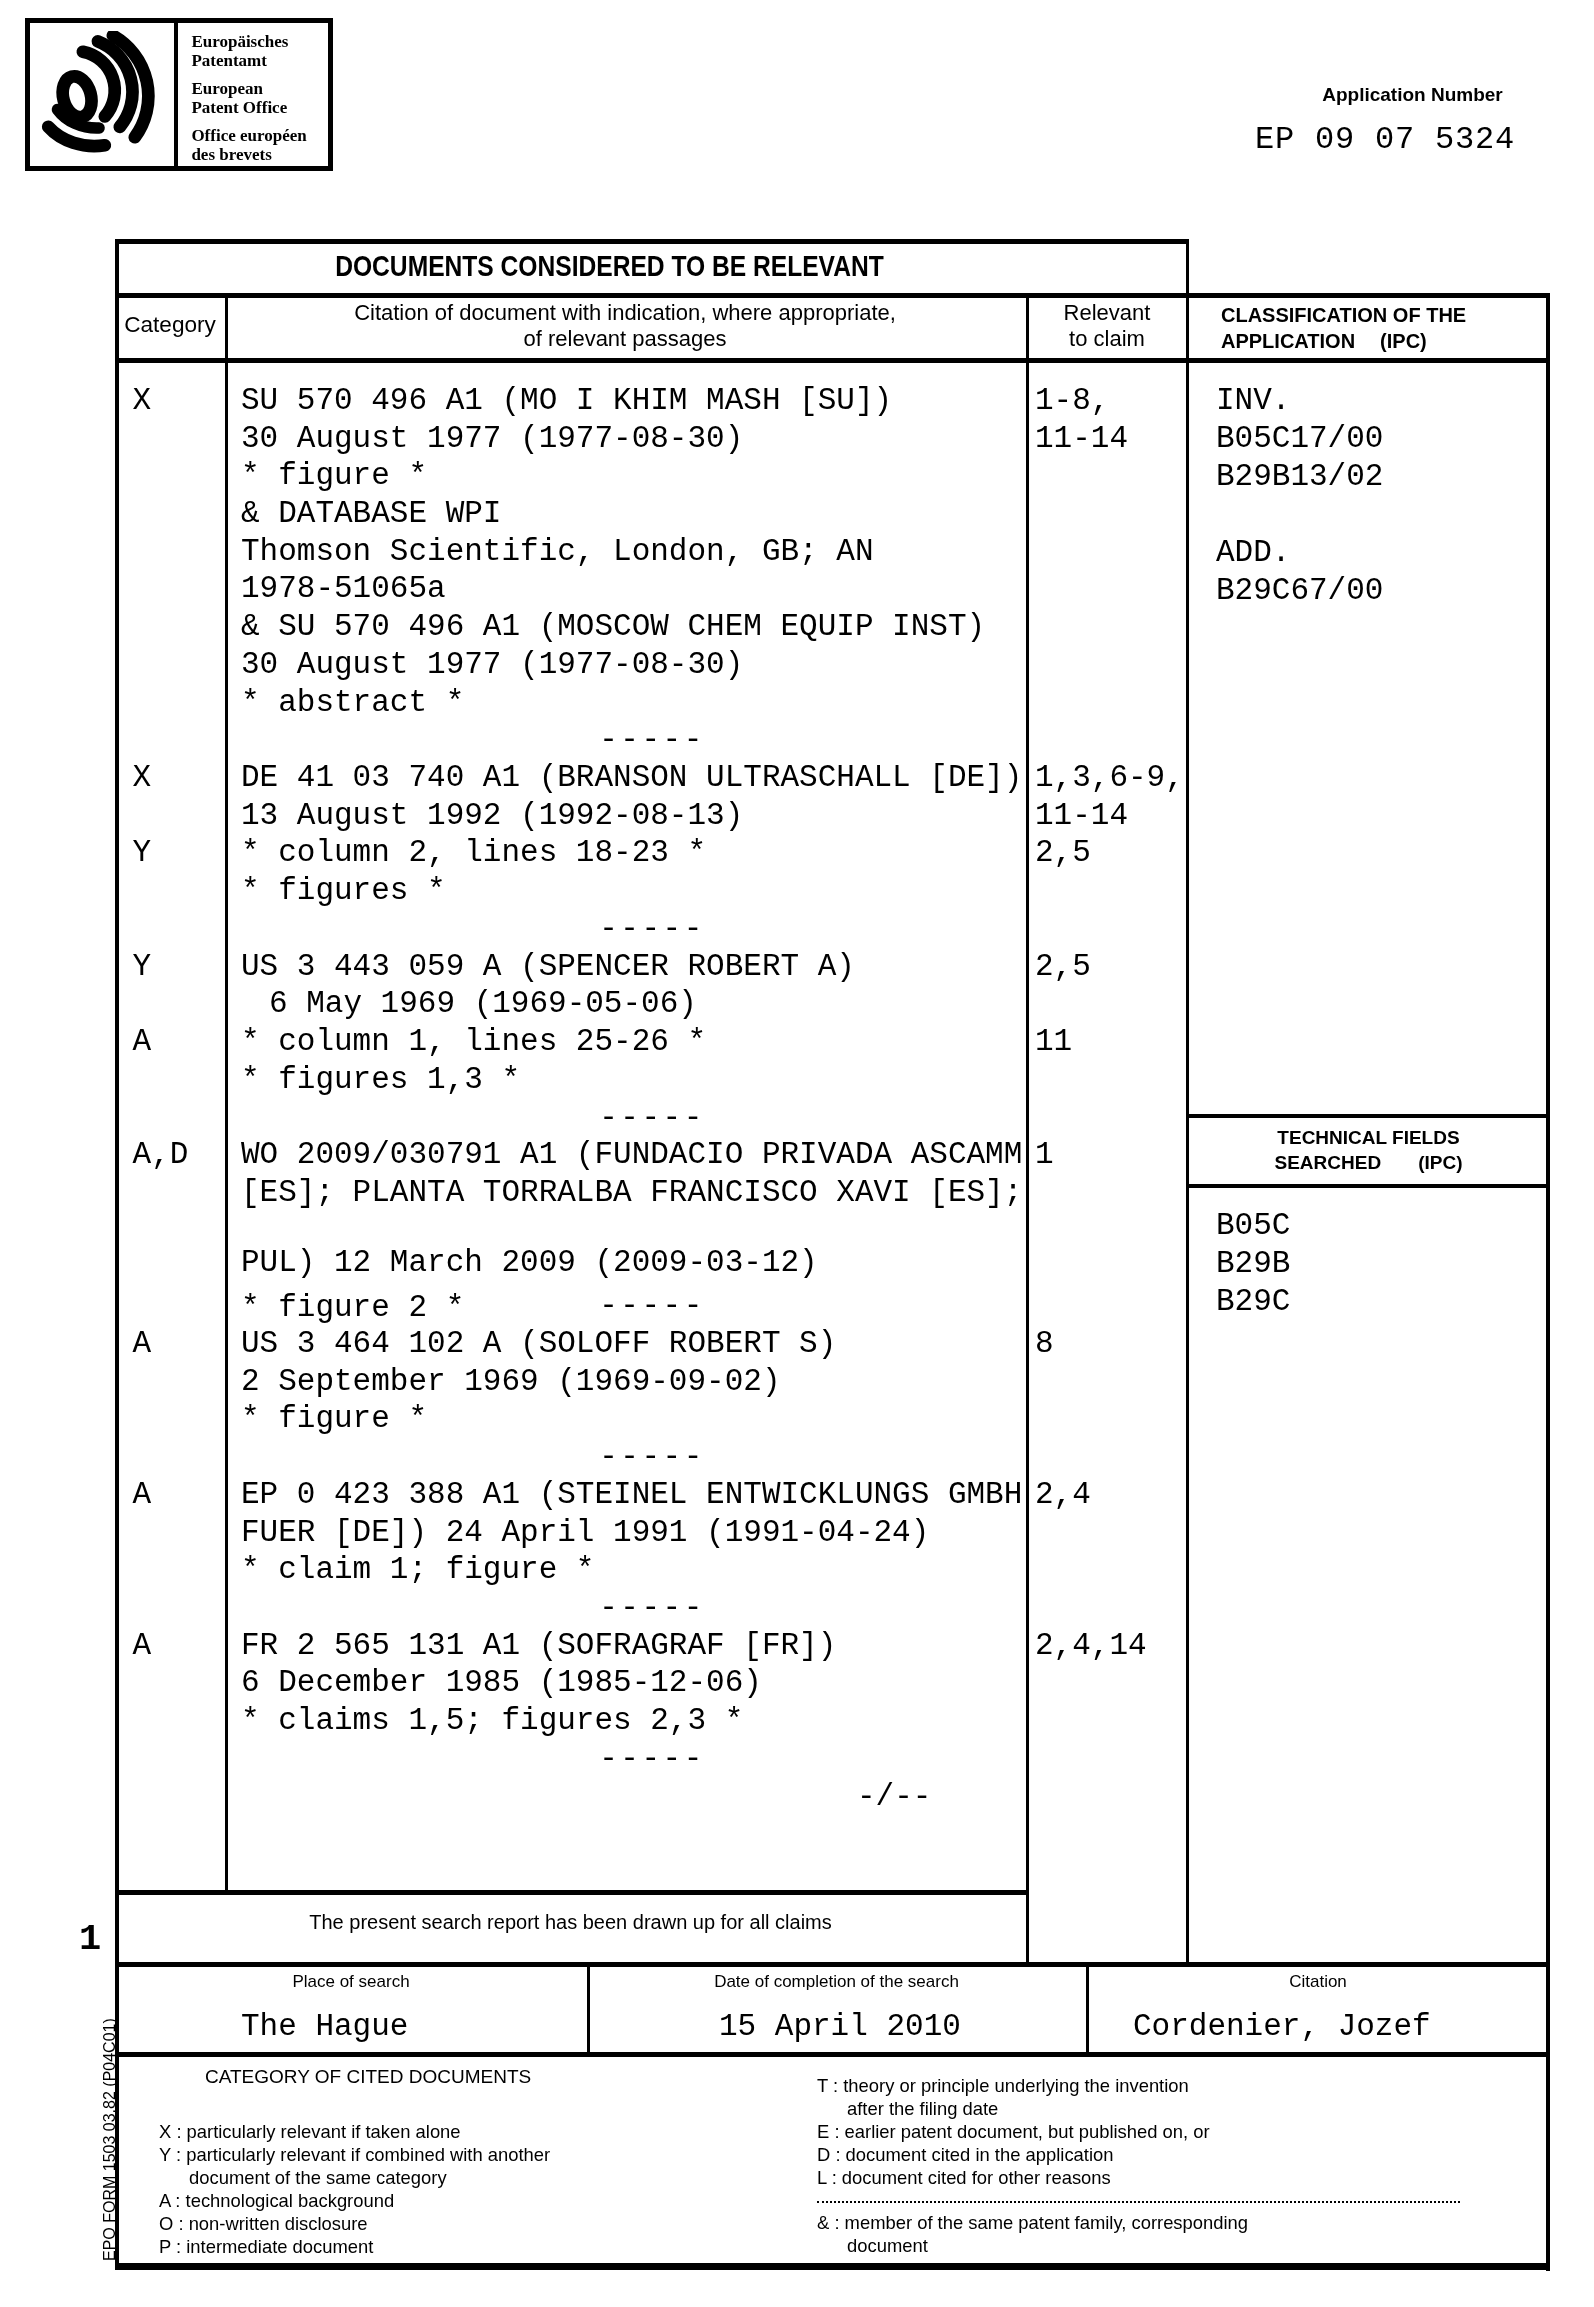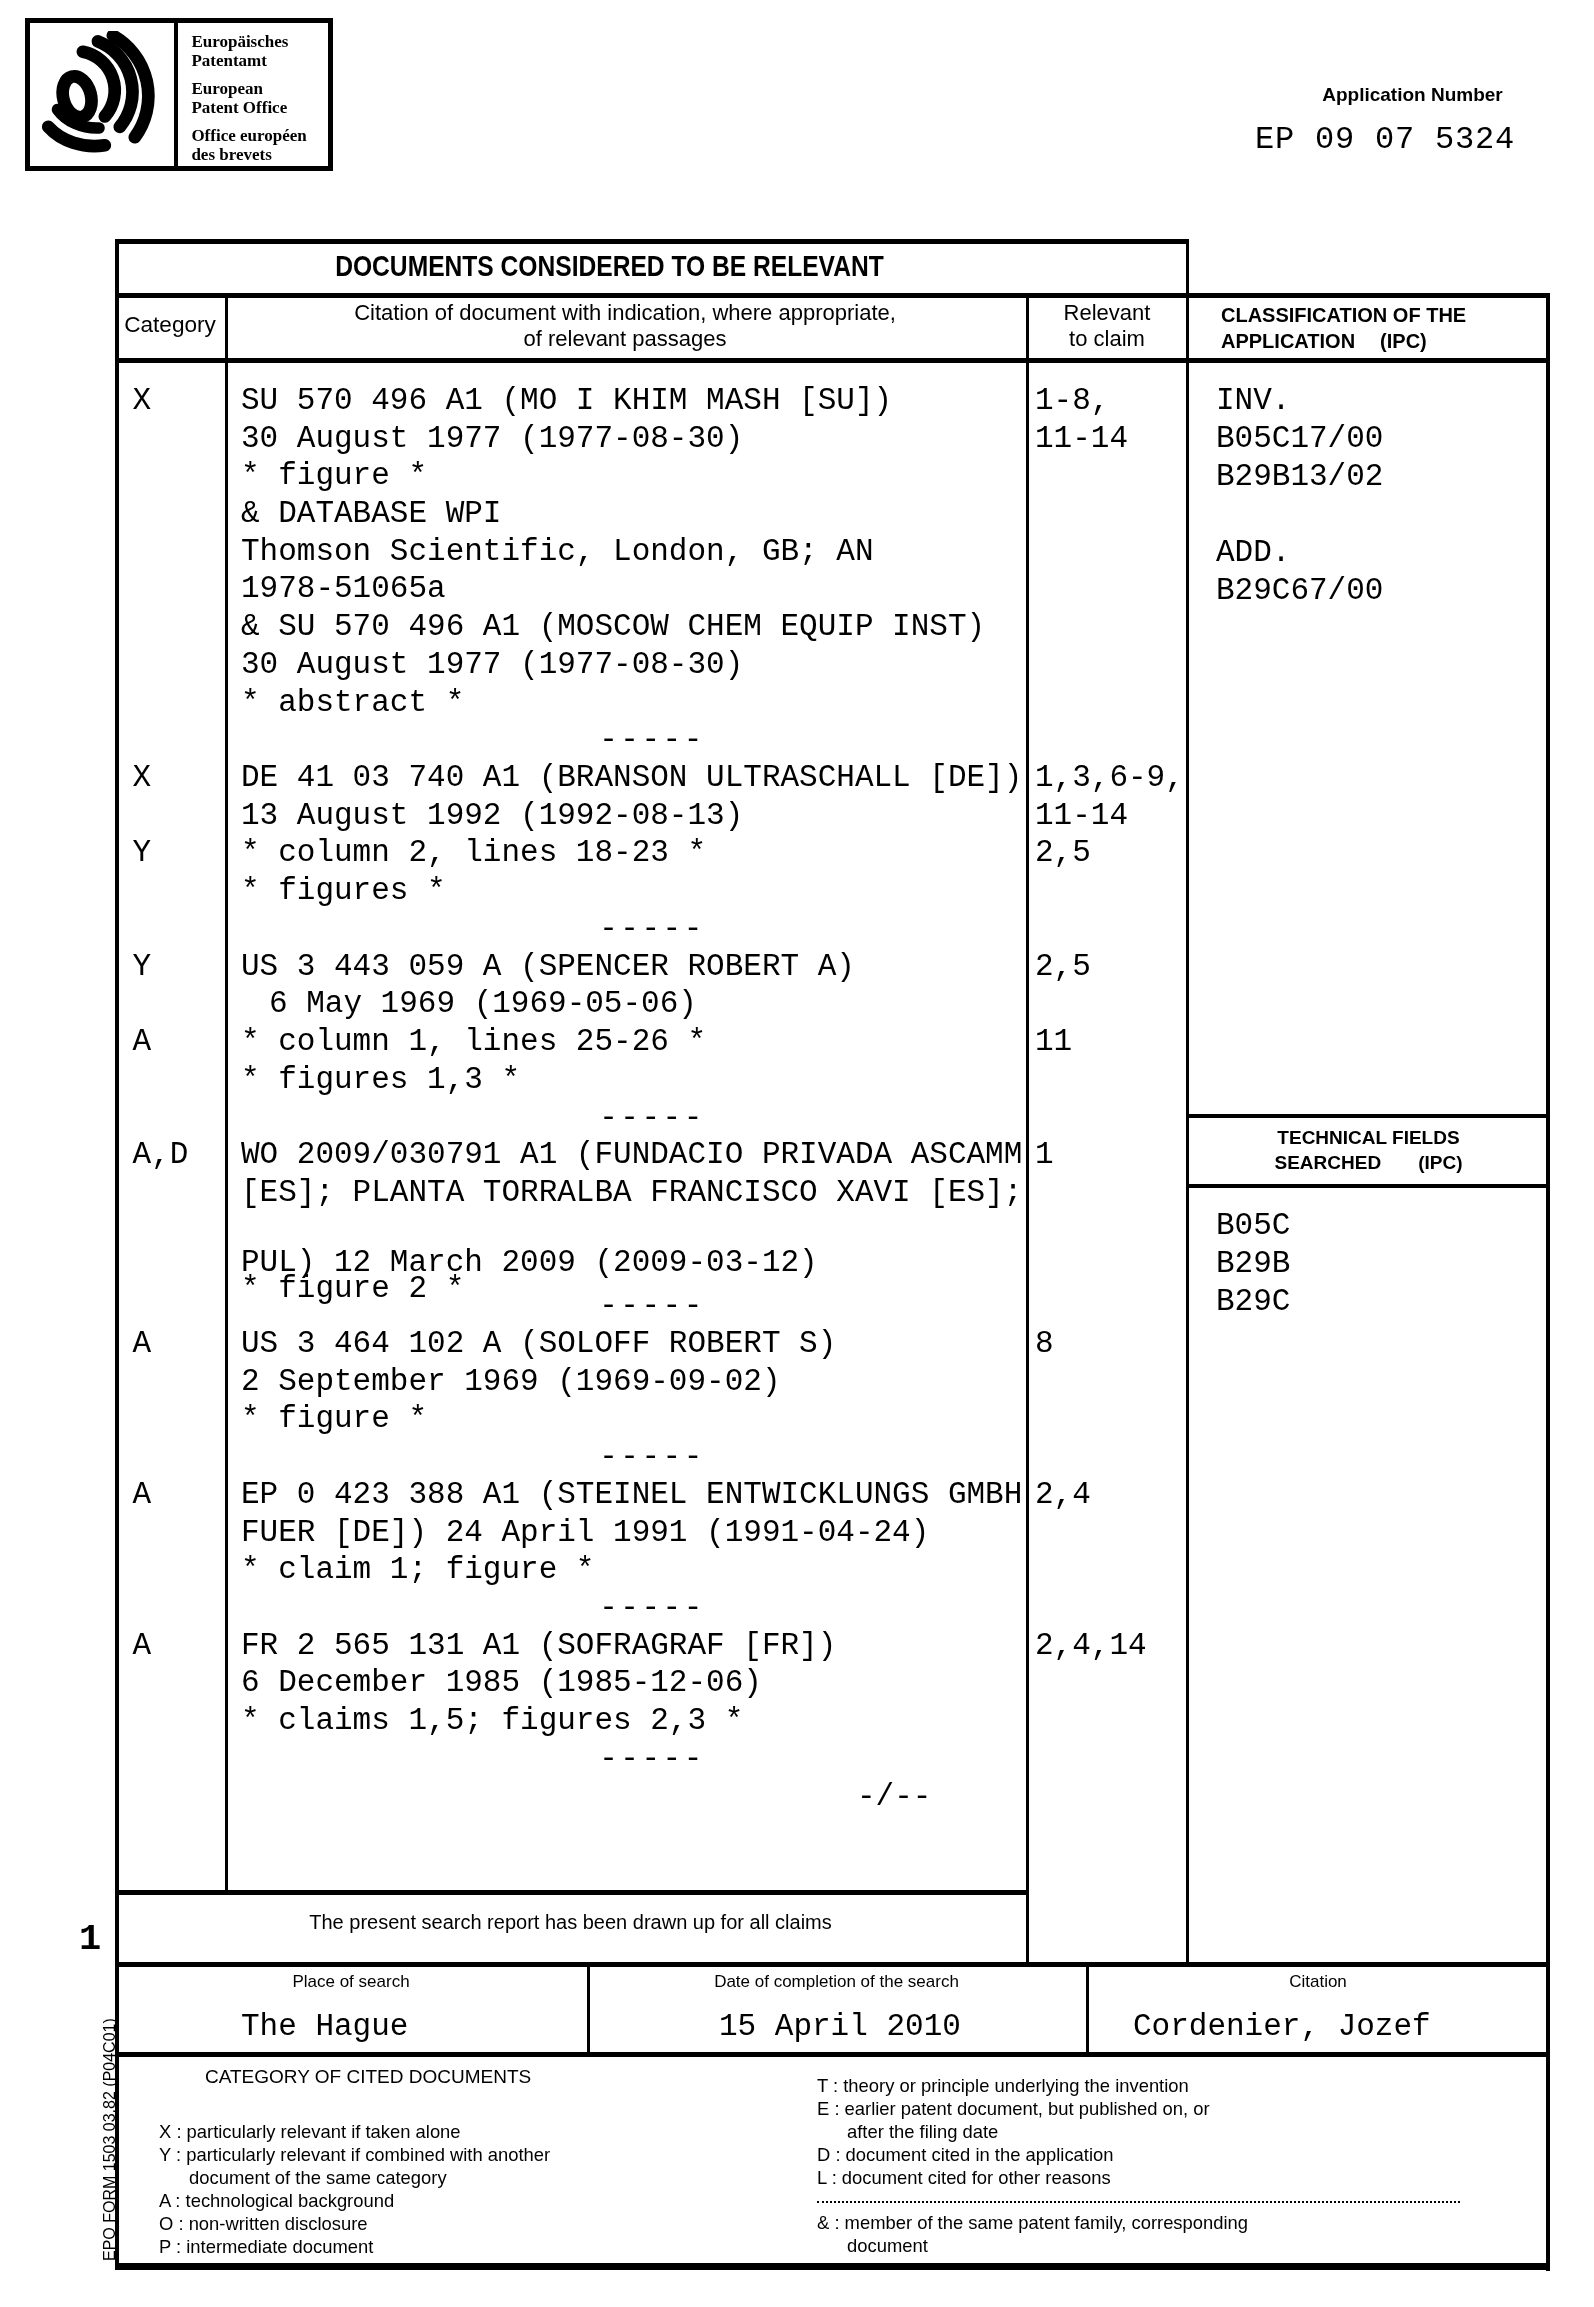--- a/index.html
+++ b/index.html
@@ -190,21 +190,21 @@
         <span class="cat">A,D</span>
         <span class="cit">WO 2009/030791 A1 (FUNDACIO PRIVADA ASCAMM</span>
         <span class="clm">1</span>
       </div>
       <div class="row" style="top: 814px;">
         <span class="cit">[ES]; PLANTA TORRALBA FRANCISCO XAVI [ES];</span>
       </div>
       <div class="row" style="top: 884px;">
         <span class="cit">PUL) 12 March 2009 (2009-03-12)</span>
       </div>
-      <div class="row" style="top: 910px; padding-left: 29px;">
+      <div class="row" style="top: 929px; padding-left: 29px;">
         <span class="cit">* figure 2 *</span>
       </div>
       <div class="row" style="top: 927px;">
         <span class="sepx">-----</span>
       </div>
       <div class="row" style="top: 965px;">
         <span class="cat">A</span>
         <span class="cit">US 3 464 102 A (SOLOFF ROBERT S)</span>
         <span class="clm">8</span>
       </div>
@@ -285,22 +285,22 @@
   <div class="abs" id="legend-left" style="left:159px;top:2120px;">
       <div class="lgline">X : particularly relevant if taken alone</div>
       <div class="lgline">Y : particularly relevant if combined with another</div>
       <div class="lgline" style="padding-left: 30px;">document of the same category</div>
       <div class="lgline">A : technological background</div>
       <div class="lgline">O : non-written disclosure</div>
       <div class="lgline">P : intermediate document</div>
     </div>
   <div class="abs" id="legend-right" style="left:817px;top:2074px;">
       <div class="lgline">T : theory or principle underlying the invention</div>
+      <div class="lgline" style="padding-left: 30px;">after the filing date</div>
       <div class="lgline">E : earlier patent document, but published on, or</div>
-      <div class="lgline" style="padding-left: 30px;">after the filing date</div>
       <div class="lgline">D : document cited in the application</div>
       <div class="lgline">L : document cited for other reasons</div>
       <div class="lg-rule"></div>
       <div class="lgline">&amp; : member of the same patent family, corresponding</div>
       <div class="lgline" style="padding-left: 30px;">document</div>
     </div>
 
   <div class="abs mono bold" style="left:79px;top:1918px;font-size:37px;">1</div>
   <div class="abs" style="left:101px;top:2261px;transform:rotate(-90deg);transform-origin:0 0;font-size:16px;white-space:nowrap;">EPO FORM 1503 03.82 (P04C01)</div>
 

